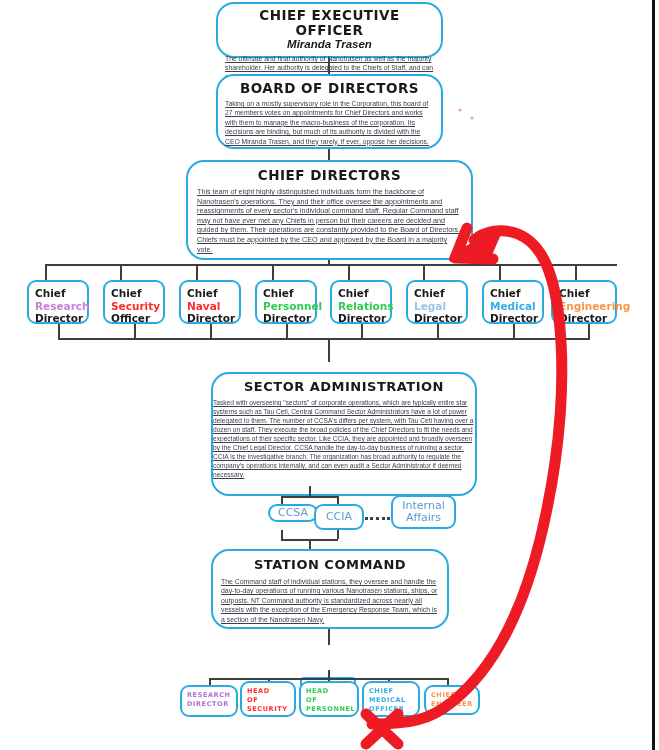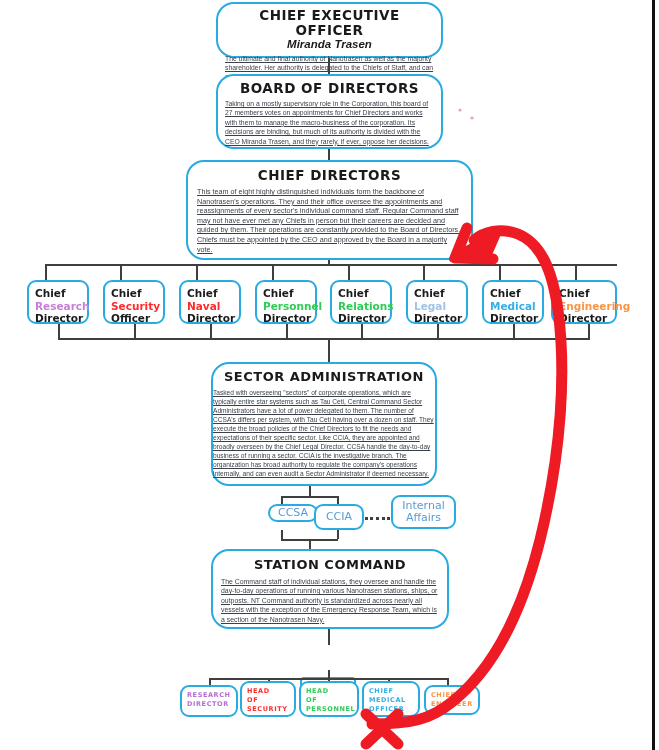--- a/index.html
+++ b/index.html
@@ -215,21 +215,21 @@
   <div class="conn conn-v" style="left:134px; top:324px; height:14px;"></div>
   <div class="conn conn-v" style="left:210px; top:324px; height:14px;"></div>
   <div class="conn conn-v" style="left:286px; top:324px; height:14px;"></div>
   <div class="conn conn-v" style="left:361px; top:324px; height:14px;"></div>
   <div class="conn conn-v" style="left:437px; top:324px; height:14px;"></div>
   <div class="conn conn-v" style="left:513px; top:324px; height:14px;"></div>
   <div class="conn conn-v" style="left:588px; top:324px; height:14px;"></div>
   <div class="conn conn-h" style="left:58px; top:338px; width:532px;"></div>
   <div class="conn conn-v" style="left:328px; top:338px; height:24px;"></div>
 
-  <div class="box bigbox" style="left:211px; top:362px; width:226px; height:124px; padding:4px 0;">
+  <div class="box bigbox" style="left:211px; top:372px; width:266px; height:124px; padding:4px 0;">
     <div class="title" style="font-size:13px; line-height:16px; margin-top:1px;">SECTOR ADMINISTRATION</div>
     <div class="body" style="font-size:6.6px; line-height:9px; margin-top:3px;">Tasked with overseeing "sectors" of corporate operations, which are typically entire star systems such as Tau Ceti, Central Command Sector Administrators have a lot of power delegated to them. The number of CCSA's differs per system, with Tau Ceti having over a dozen on staff. They execute the broad policies of the Chief Directors to fit the needs and expectations of their specific sector. Like CCIA, they are appointed and broadly overseen by the Chief Legal Director. CCSA handle the day-to-day business of running a sector. CCIA is the investigative branch. The organization has broad authority to regulate the company's operations internally, and can even audit a Sector Administrator if deemed necessary.</div>
   </div>
 
   <div class="conn conn-v" style="left:309px; top:486px; height:10px;"></div>
   <div class="conn conn-h" style="left:281px; top:496px; width:57px;"></div>
   <div class="conn conn-v" style="left:281px; top:496px; height:8px;"></div>
   <div class="conn conn-v" style="left:337px; top:496px; height:8px;"></div>
 
   <div class="sm" style="left:268px; top:504px; width:50px; height:18px;">

